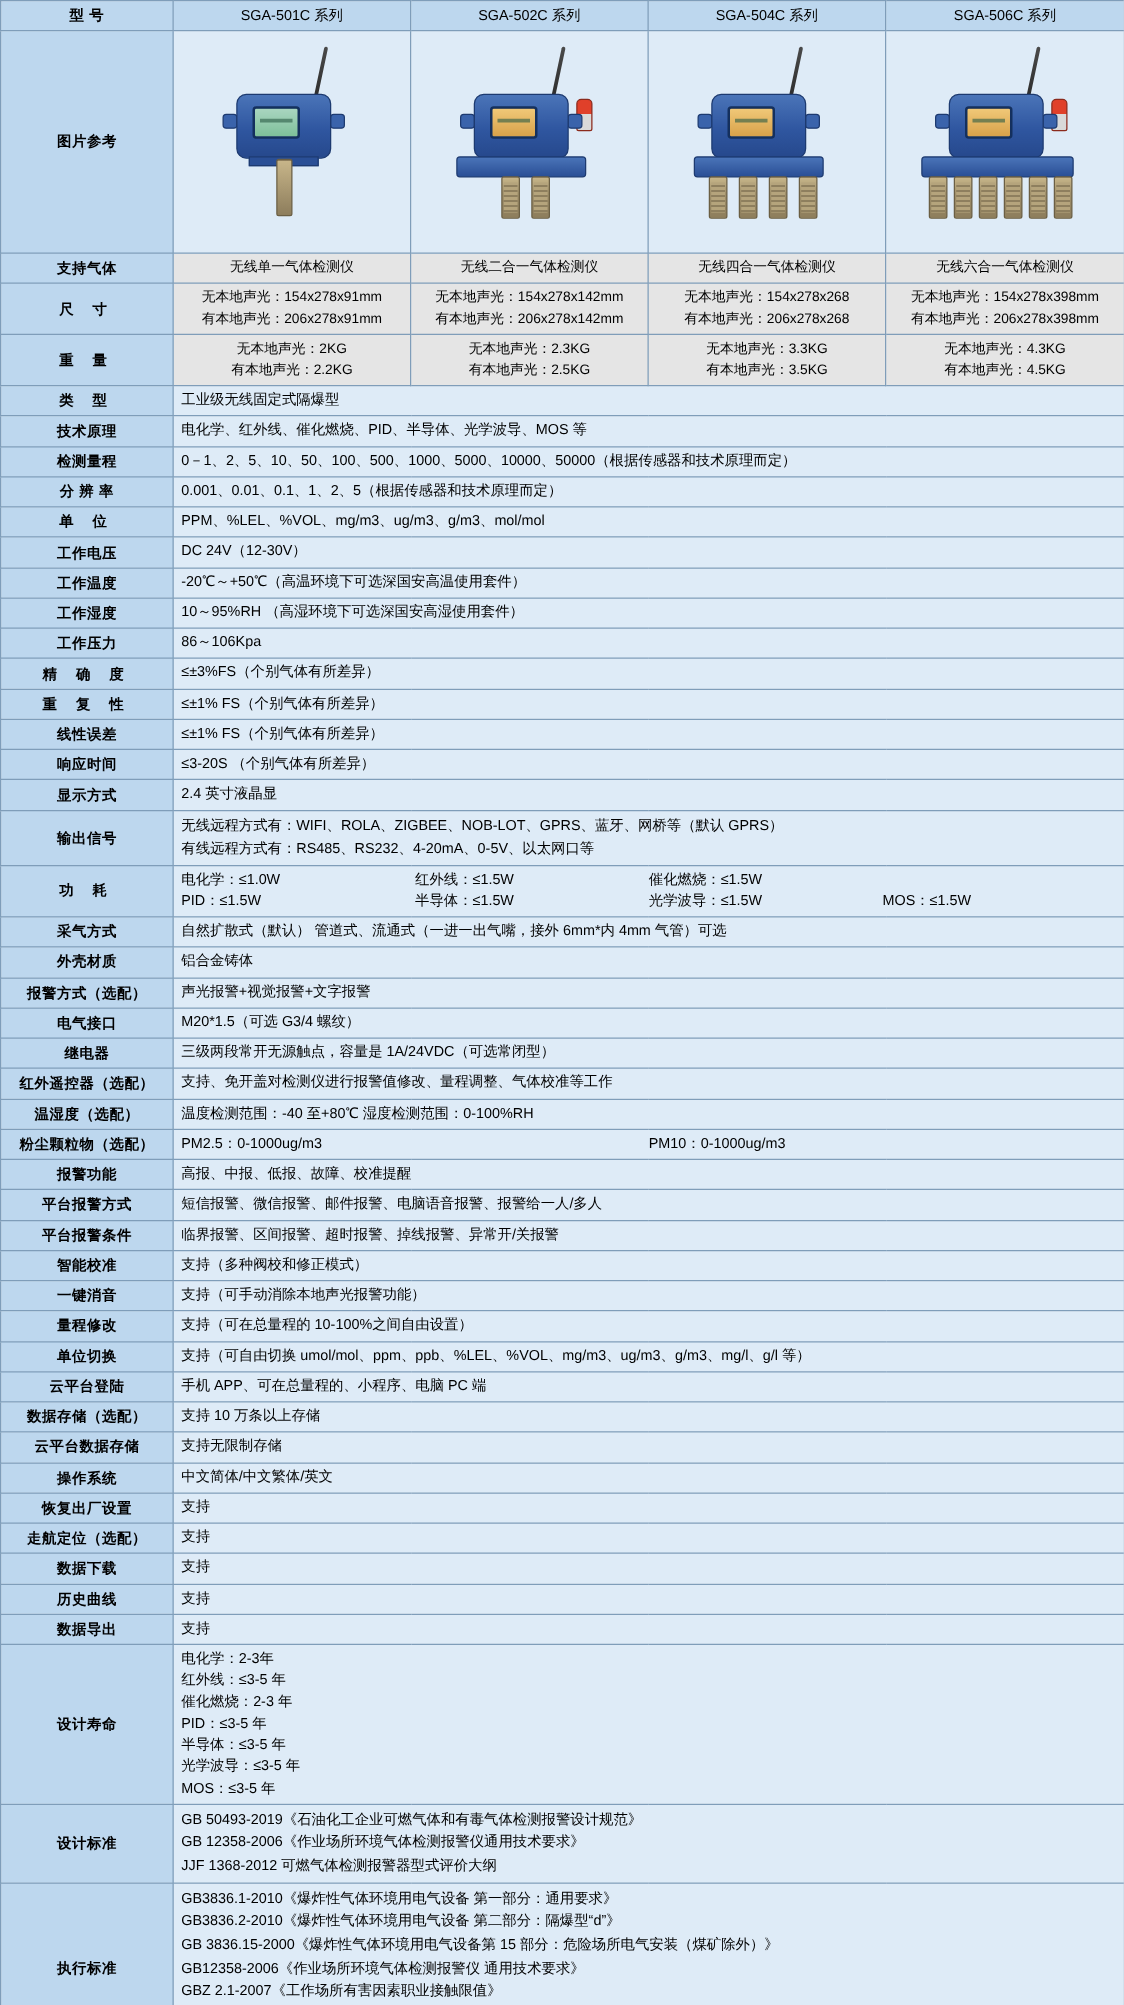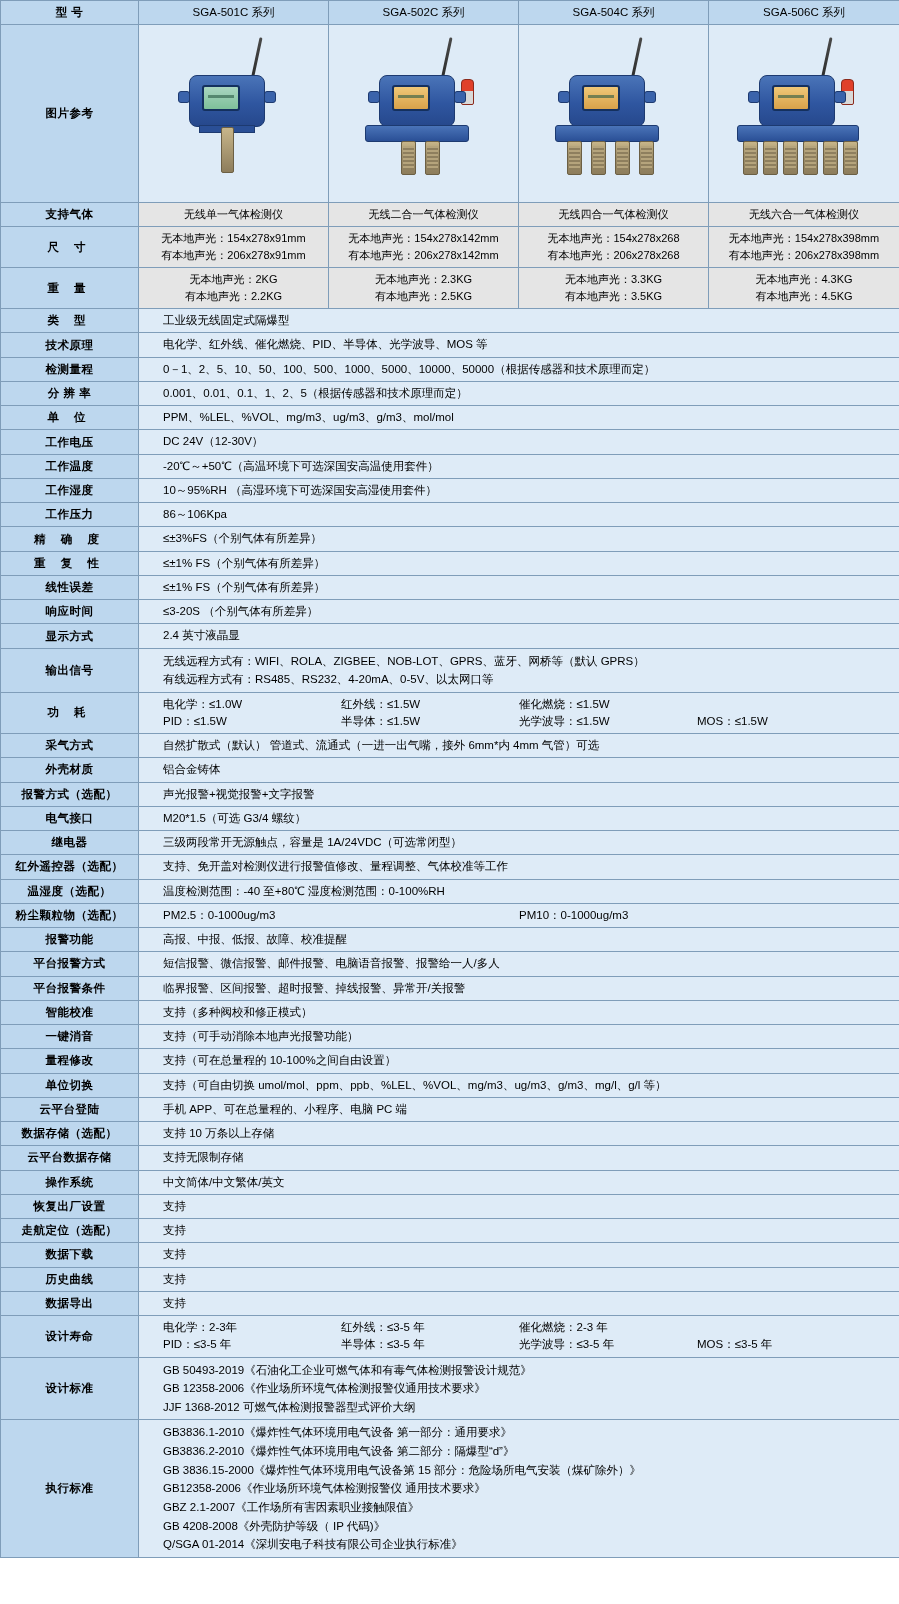--- a/index.html
+++ b/index.html
@@ -28,21 +28,21 @@
     font-weight: bold;
     letter-spacing: 0.5px;
     padding: 3px 2px;
     color: #000;
     font-size: 11.5px;
     margin-left: 40px;
   }
   .lbl-sp { letter-spacing: 6px; }
   .val {
     background: #deebf7;
-    padding: 3px 24px;
+    padding: 3px 6px;
     text-align: left;
     font-size: 11.5px;
     line-height: 1.5;
   }
   .hdr {
     background: #bdd7ee;
     text-align: center;
     font-weight: normal;
     padding: 4px 2px;
     font-size: 11.5px;
@@ -55,21 +55,21 @@
     line-height: 1.55;
   }
   .pic-cell {
     background: #deebf7;
     text-align: center;
     padding: 2px;
     height: 178px;
   }
   .pwr-line { display: flex; }
   .pwr-line > span { width: 25%; }
-  .life-line { display: flex; }
+  .life-line { display: flex; flex-direction: column; }
   .life-line > span { width: 25%; }
   .pm-line { display: flex; }
   .pm-line > span { width: 50%; }
   .stack div { line-height: 1.6; }
   .std-list div { line-height: 1.62; }
 
   
   .device {
     position: relative;
     width: 150px;

